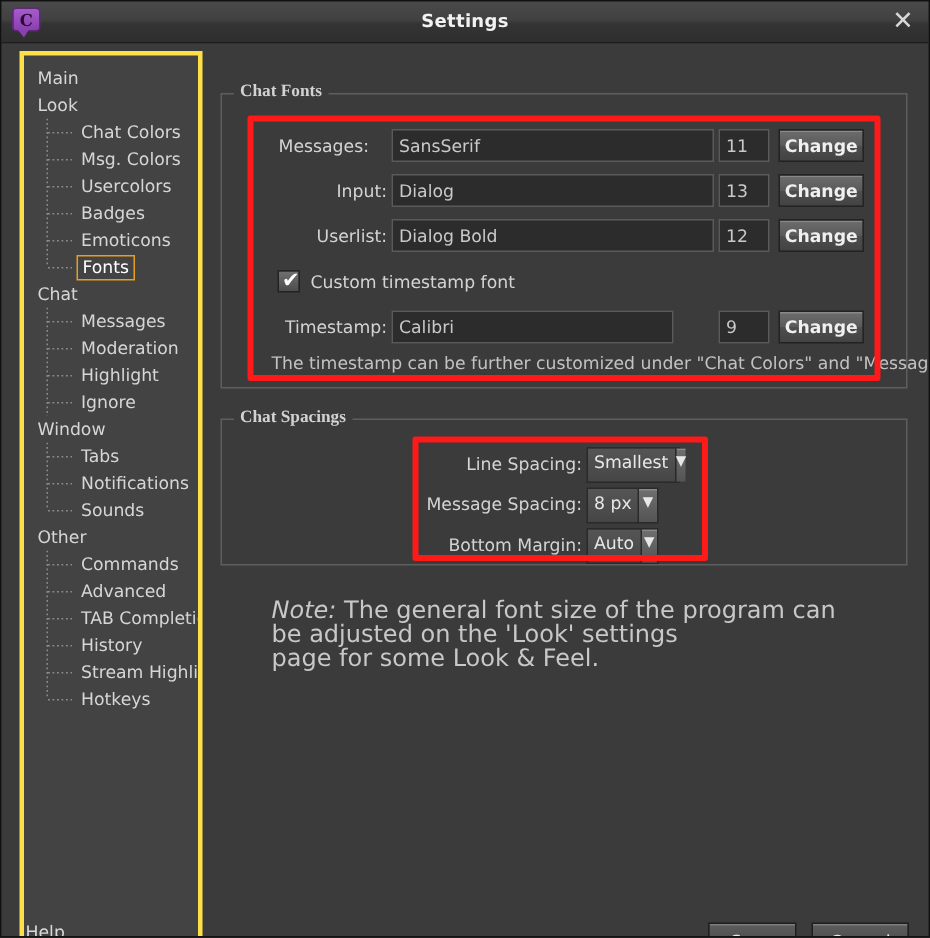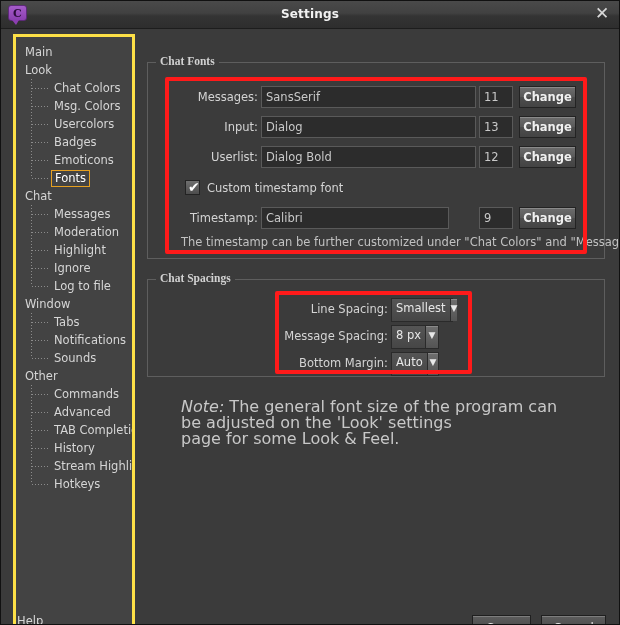--- a/index.html
+++ b/index.html
@@ -378,41 +378,40 @@
           <div class="tree-row child"><span class="vline"></span><span class="hline"></span><span class="tree-label">Msg. Colors</span></div>
           <div class="tree-row child"><span class="vline"></span><span class="hline"></span><span class="tree-label">Usercolors</span></div>
           <div class="tree-row child"><span class="vline"></span><span class="hline"></span><span class="tree-label">Badges</span></div>
           <div class="tree-row child"><span class="vline"></span><span class="hline"></span><span class="tree-label">Emoticons</span></div>
           <div class="tree-row child"><span class="vline" style="height: 9px;"></span><span class="hline"></span><span class="tree-label selected">Fonts</span></div>
           <div class="tree-row root"><span class="tree-label">Chat</span></div>
           <div class="tree-row child"><span class="vline"></span><span class="hline"></span><span class="tree-label">Messages</span></div>
           <div class="tree-row child"><span class="vline"></span><span class="hline"></span><span class="tree-label">Moderation</span></div>
           <div class="tree-row child"><span class="vline"></span><span class="hline"></span><span class="tree-label">Highlight</span></div>
           <div class="tree-row child"><span class="vline"></span><span class="hline"></span><span class="tree-label">Ignore</span></div>
-          <div class="tree-row child"><span class="vline" style="height: 9px;"></span><span class="hline"></span><span class="tree-label">Log to file</span></div>
           <div class="tree-row root"><span class="tree-label">Window</span></div>
           <div class="tree-row child"><span class="vline"></span><span class="hline"></span><span class="tree-label">Tabs</span></div>
           <div class="tree-row child"><span class="vline"></span><span class="hline"></span><span class="tree-label">Notifications</span></div>
           <div class="tree-row child"><span class="vline" style="height: 9px;"></span><span class="hline"></span><span class="tree-label">Sounds</span></div>
           <div class="tree-row root"><span class="tree-label">Other</span></div>
           <div class="tree-row child"><span class="vline"></span><span class="hline"></span><span class="tree-label">Commands</span></div>
           <div class="tree-row child"><span class="vline"></span><span class="hline"></span><span class="tree-label">Advanced</span></div>
           <div class="tree-row child"><span class="vline"></span><span class="hline"></span><span class="tree-label">TAB Completion</span></div>
           <div class="tree-row child"><span class="vline"></span><span class="hline"></span><span class="tree-label">History</span></div>
           <div class="tree-row child"><span class="vline"></span><span class="hline"></span><span class="tree-label">Stream Highlights</span></div>
           <div class="tree-row child"><span class="vline" style="height: 9px;"></span><span class="hline"></span><span class="tree-label">Hotkeys</span></div>
         </div>
     </div>
 
     <div class="groupbox" id="chat-fonts-group">
       <div class="group-title">Chat Fonts</div>
     </div>
 
     <div class="form-row" style="left:190px; top:57px; width:350px;">
-      <div class="field-label" style="right:283px;">Messages:</div>
+      <div class="field-label" style="right:295px;">Messages:</div>
       <div class="textfield" style="left:70px; width:215px;">SansSerif</div>
       <div class="size-field" style="left:288px;">11</div>
       <div class="btn change-btn" style="left:328px;">Change</div>
     </div>
 
     <div class="form-row" style="left:190px; top:87px; width:350px;">
       <div class="field-label" style="right:283px;">Input:</div>
       <div class="textfield" style="left:70px; width:215px;">Dialog</div>
       <div class="size-field" style="left:288px;">13</div>
       <div class="btn change-btn" style="left:328px;">Change</div>

